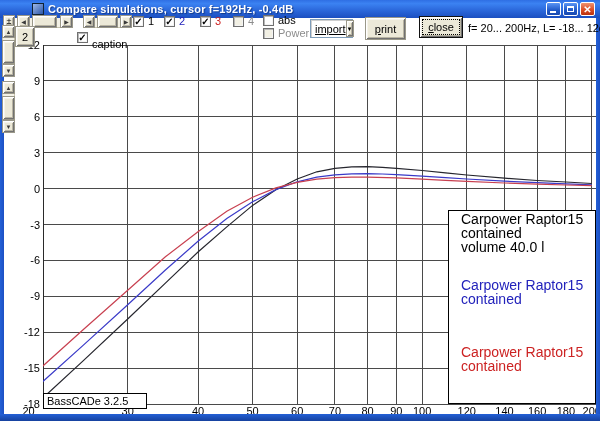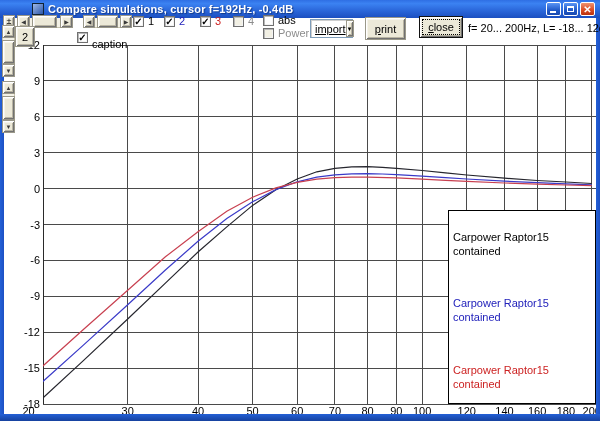--- a/index.html
+++ b/index.html
@@ -45,21 +45,21 @@
   .combo{position:absolute;z-index:7;background:#fff;border:1px solid #7f9db9;box-sizing:border-box;
        box-shadow:inset 1px 1px 0 #cfcfcf;font-size:11px;display:flex;align-items:center;}
   .combo .txt{flex:1;padding-left:4px;text-decoration:underline;}
   .combo .drop{width:15px;align-self:stretch;display:flex;align-items:center;justify-content:center;font-size:6px;}
   .defaultbtn{border:1px solid #111 !important;outline:1px dotted #000;outline-offset:-4px;}
   u{text-decoration:underline;}
   
   #chartsvg{position:absolute;left:0;top:0;z-index:1;}
   .legendbox{position:absolute;left:448px;top:210px;width:148px;height:194px;z-index:2;
        background:#fff;border:1px solid #000;box-sizing:border-box;}
-  .legend-block{position:absolute;left:4px;font-size:11px;line-height:14px;white-space:nowrap;margin-top:18px;}
+  .legend-block{position:absolute;left:12px;font-size:14px;line-height:14px;white-space:nowrap;}
   .captionbox{position:absolute;left:43px;top:393px;width:104px;height:16px;z-index:2;
        background:#fff;border:1px solid #000;box-sizing:border-box;font-size:11px;
        line-height:14px;padding-left:3px;white-space:nowrap;color:#000;}
 </style>
 </head>
 <body>
 
 <div class="win">
   <svg id="chartsvg" width="600" height="421">
       <defs>
@@ -115,25 +115,29 @@
       <line x1="565.9293813162278" y1="45" x2="565.9293813162278" y2="404" stroke="#4a4a4a" stroke-width="1" shape-rendering="crispEdges"></line>
       <text x="565.9293813162278" y="415" text-anchor="middle" font-size="11" fill="#000">180</text>
       <line x1="591.7" y1="45" x2="591.7" y2="404" stroke="#4a4a4a" stroke-width="1" shape-rendering="crispEdges"></line>
       <text x="591.7" y="415" text-anchor="middle" font-size="11" fill="#000">200</text>
       <line x1="43" y1="45" x2="43" y2="404" stroke="#2a2a2a" stroke-width="1" shape-rendering="crispEdges"></line>
       <path d="M28.5 411.2 L83.1 360.9 L127.7 319.0 L165.4 283.1 L198.0 252.0 L226.8 226.9 L252.6 205.4 L275.9 189.8 L297.2 179.0 L316.8 171.8 L334.9 168.4 L351.8 166.9 L367.6 166.7 L382.4 167.3 L396.4 168.3 L422.2 170.5 L445.5 172.9 L466.8 175.0 L504.5 178.2 L537.1 180.5 L565.9 182.0 L591.7 183.5" fill="none" stroke="#26262e" stroke-width="1.2" clip-path="url(#plotclip)"></path>
       <path d="M28.5 394.4 L83.1 345.4 L127.7 304.7 L165.4 270.0 L198.0 241.3 L226.8 218.5 L252.6 201.8 L275.9 189.6 L297.2 181.8 L316.8 177.1 L334.9 174.8 L351.8 173.8 L367.6 173.6 L382.4 174.0 L396.4 174.6 L422.2 176.2 L445.5 177.7 L466.8 179.0 L504.5 181.2 L537.1 182.7 L565.9 183.9 L591.7 184.8" fill="none" stroke="#3a3ac8" stroke-width="1.2" clip-path="url(#plotclip)"></path>
       <path d="M28.5 378.9 L83.1 329.8 L127.7 290.3 L165.4 256.8 L198.0 231.7 L226.8 211.3 L252.6 197.2 L275.9 187.9 L297.2 182.3 L316.8 179.1 L334.9 177.7 L351.8 177.1 L367.6 177.1 L396.4 177.9 L422.2 179.1 L445.5 180.3 L466.8 181.3 L504.5 183.0 L537.1 184.2 L565.9 185.0 L591.7 185.6" fill="none" stroke="#c84050" stroke-width="1.2" clip-path="url(#plotclip)"></path>
     </svg>
 
+  <div class="captionbox">
+    <span>BassCADe 3.2.5</span>
+  </div>
 
   <div class="legendbox">
     <div class="legend-block" style="top: 1px; color: rgb(0, 0, 0);">
       <div>Carpower Raptor15</div>
       <div>contained</div>
+      <div>volume 40.0 l</div>
     </div>
     <div class="legend-block" style="top: 67px; color: rgb(34, 34, 187);">
       <div>Carpower Raptor15</div>
       <div>contained</div>
     </div>
     <div class="legend-block" style="top: 134px; color: rgb(204, 34, 34);">
       <div>Carpower Raptor15</div>
       <div>contained</div>
     </div>
   </div>

